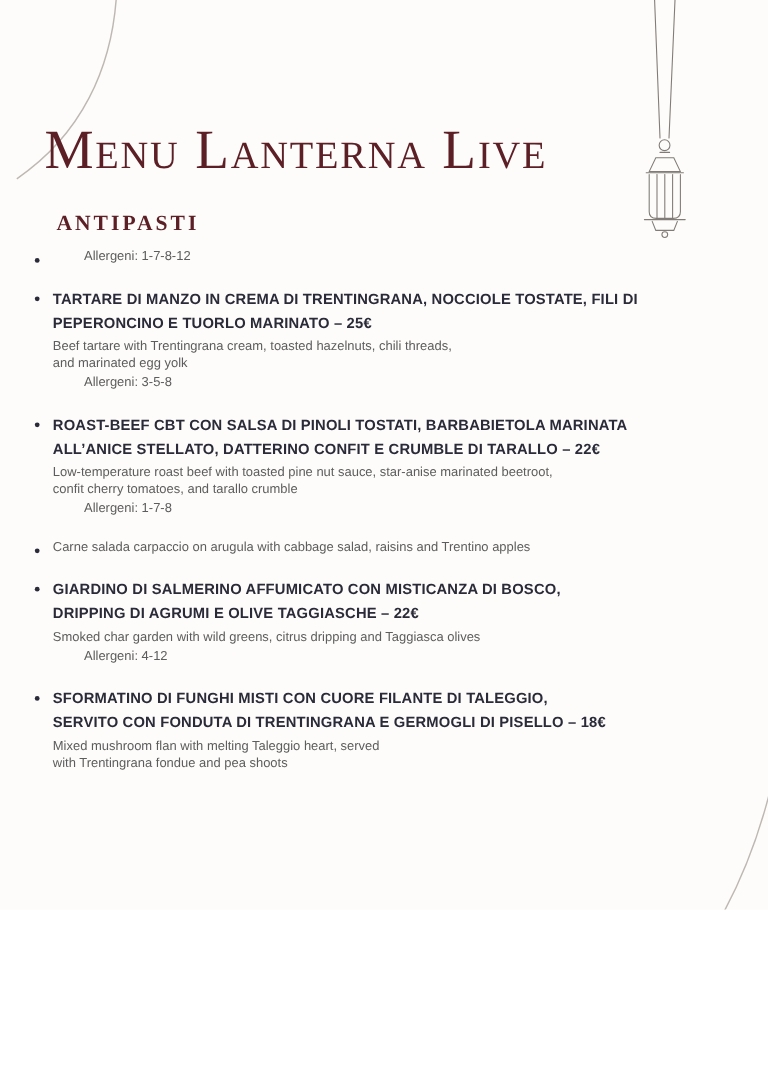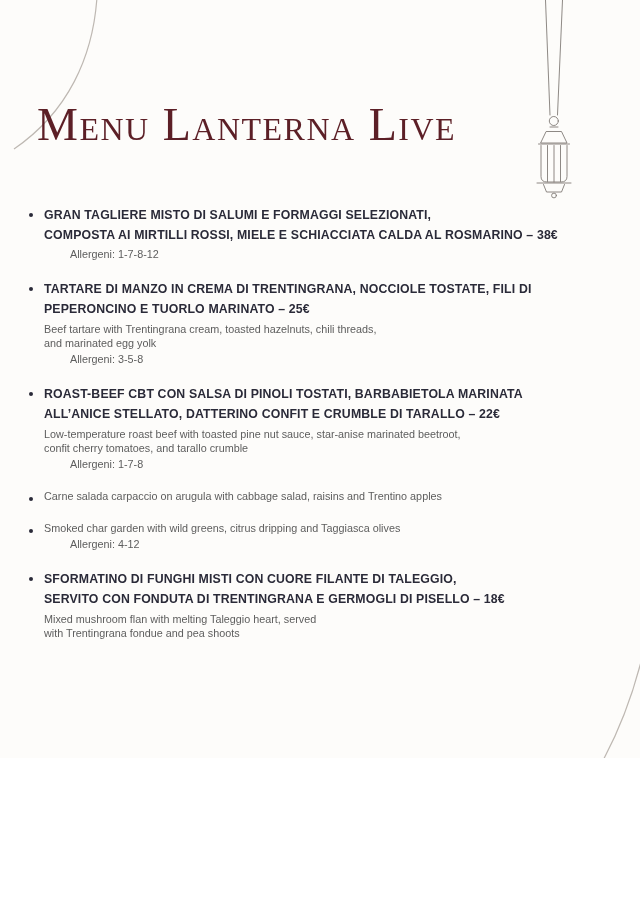--- a/index.html
+++ b/index.html
@@ -119,26 +119,25 @@
       <path d="M 554,145.5 v 36.5"></path>
       <path d="M 560.5,145.5 v 36"></path>
       <path d="M 537,183 h 34"></path>
       <path d="M 543.5,184.5 l 3,7.5 h 15 l 3,-7.5"></path>
       <circle cx="554" cy="195.5" r="2.4"></circle>
     </g>
   </svg>
 
   <h1 class="page-title">Menu Lanterna Live</h1>
 
+  <h2 class="section-heading">ANTIPASTI</h2>
 
   <ul class="menu-list" id="menu-list">
   <li class="menu-item">
     <span class="bullet"></span>
-    <div class="item-title">GRAN TAGLIERE MISTO DI SALUMI E FORMAGGI SELEZIONATI,
-COMPOSTA AI MIRTILLI ROSSI, MIELE E SCHIACCIATA CALDA AL ROSMARINO – 38€</div>
     <div class="item-allergens">Allergeni: 1-7-8-12</div>
   </li>
 
   <li class="menu-item">
     <span class="bullet"></span>
     <div class="item-title">TARTARE DI MANZO IN CREMA DI TRENTINGRANA, NOCCIOLE TOSTATE, FILI DI
 PEPERONCINO E TUORLO MARINATO – 25€</div>
     <div class="item-desc">Beef tartare with Trentingrana cream, toasted hazelnuts, chili threads,
 and marinated egg yolk</div>
     <div class="item-allergens">Allergeni: 3-5-8</div>
@@ -153,20 +152,22 @@
     <div class="item-allergens">Allergeni: 1-7-8</div>
   </li>
 
   <li class="menu-item">
     <span class="bullet"></span>
     <div class="item-desc">Carne salada carpaccio on arugula with cabbage salad, raisins and Trentino apples</div>
   </li>
 
   <li class="menu-item">
     <span class="bullet"></span>
+    <div class="item-title">GIARDINO DI SALMERINO AFFUMICATO CON MISTICANZA DI BOSCO,
+DRIPPING DI AGRUMI E OLIVE TAGGIASCHE – 22€</div>
     <div class="item-desc">Smoked char garden with wild greens, citrus dripping and Taggiasca olives</div>
     <div class="item-allergens">Allergeni: 4-12</div>
   </li>
 
   <li class="menu-item">
     <span class="bullet"></span>
     <div class="item-title">SFORMATINO DI FUNGHI MISTI CON CUORE FILANTE DI TALEGGIO,
 SERVITO CON FONDUTA DI TRENTINGRANA E GERMOGLI DI PISELLO – 18€</div>
     <div class="item-desc">Mixed mushroom flan with melting Taleggio heart, served
 with Trentingrana fondue  and pea shoots</div>

